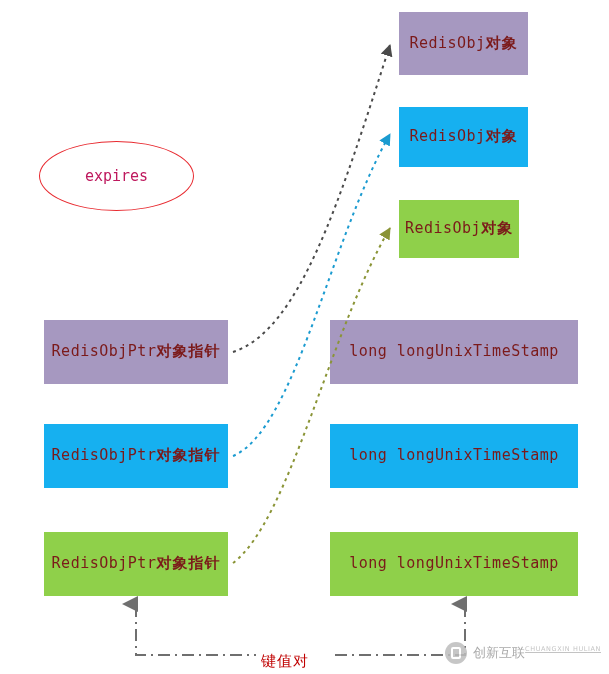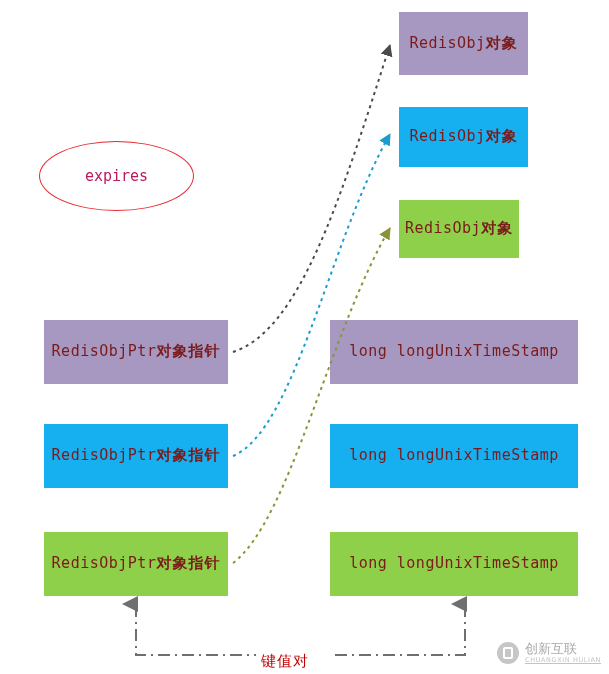--- a/index.html
+++ b/index.html
@@ -103,21 +103,21 @@
     left: 6px;
     top: 5px;
     width: 10px;
     height: 12px;
     border: 2px solid #ffffff;
     border-radius: 2px;
     box-sizing: border-box;
   }
   .wm-text {
     display: flex;
-    flex-direction: column;
+    flex-direction: row;
     line-height: 1.15;
   }
   .wm-main {
     font-family: "DejaVu Sans", sans-serif;
     font-size: 13px;
     color: #9a9a9a;
   }
   .wm-sub {
     font-family: "DejaVu Sans", sans-serif;
     font-size: 6.5px;

